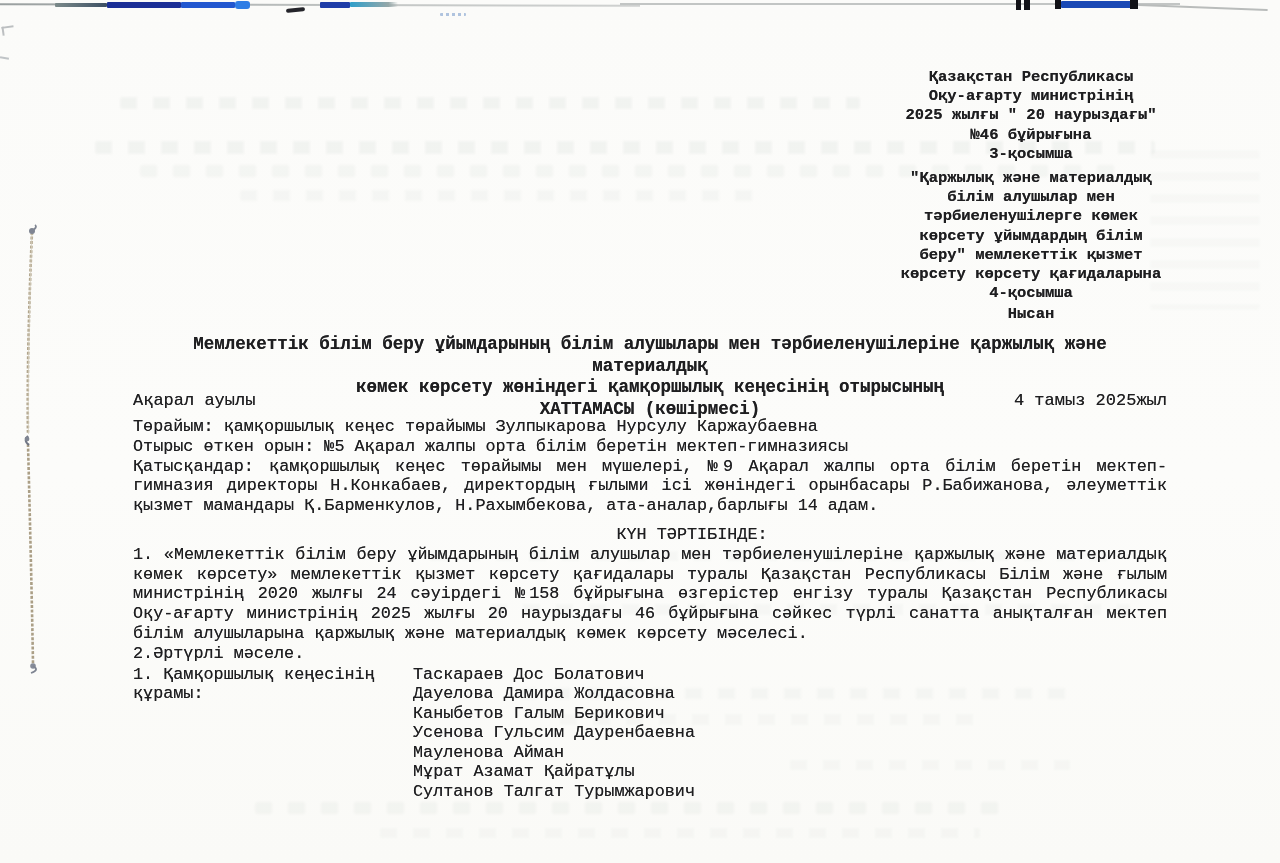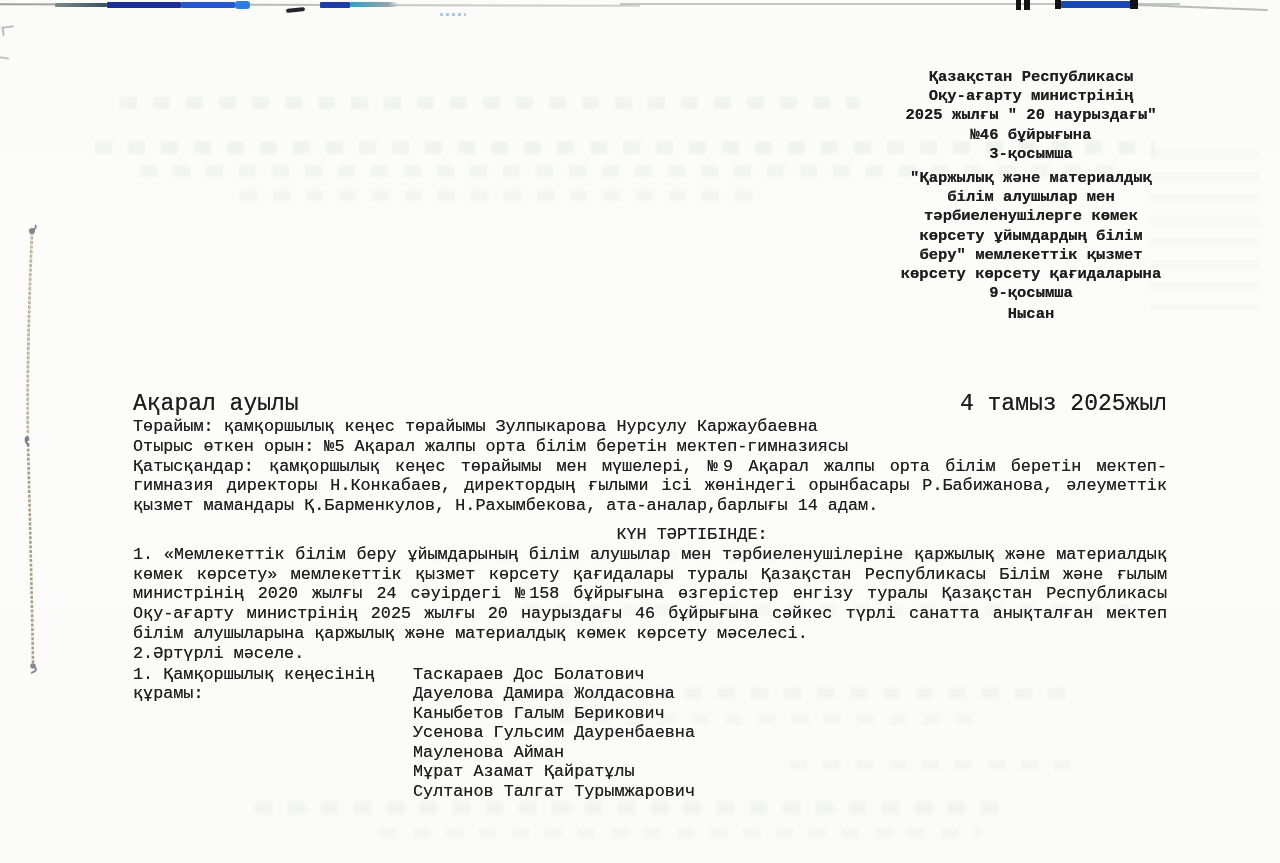--- a/index.html
+++ b/index.html
@@ -67,21 +67,21 @@
   
   .header-right { position:absolute; left:870px; top:68px; width:322px;
     text-align:center; font-weight:700; font-size:15.5px; line-height:19.2px; }
   .appendix-block { margin-top:5px; }
   .form-label { margin-top:2px; }
 
   .doc-title { position:absolute; left:133px; top:334px; width:1034px;
     text-align:center; font-weight:700; font-size:17.5px; line-height:21.6px; }
 
   .place-date { position:absolute; left:133px; top:391px; width:1034px;
-    display:flex; justify-content:space-between; font-size:23px; }
+    display:flex; justify-content:space-between; font-size:17px; }
 
   .doc-body { position:absolute; left:133px; top:417px; width:1034px;
     font-size:16.8px; line-height:19.8px; }
   .doc-body p { margin:0; }
   .justify { text-align:justify; }
   .agenda-heading { text-align:center; margin-top:9px; position:relative; left:42px; }
   .council-row { display:flex; margin-top:1px; }
   .council-label { flex:0 0 280px; }
   .council-members div { line-height:19.5px; }
 </style>
@@ -140,25 +140,30 @@
     <div>2025 жылғы " 20 наурыздағы"</div>
     <div>№46 бұйрығына</div>
     <div>3-қосымша</div>
     <div class="appendix-block">
       <div>"Қаржылық және материалдық</div>
       <div>білім алушылар мен</div>
       <div>тәрбиеленушілерге көмек</div>
       <div>көрсету ұйымдардың білім</div>
       <div>беру" мемлекеттік қызмет</div>
       <div>көрсету көрсету қағидаларына</div>
-      <div>9-қосымша</div>
+      <div>4-қосымша</div>
     </div>
     <div class="form-label">Нысан</div>
   </div>
 
+  <div class="doc-title txt">
+    <div>Мемлекеттік білім беру ұйымдарының білім алушылары мен тәрбиеленушілеріне қаржылық және материалдық</div>
+    <div>көмек көрсету жөніндегі қамқоршылық кеңесінің отырысының</div>
+    <div>ХАТТАМАСЫ (көшірмесі)</div>
+  </div>
 
   <div class="place-date txt">
     <span>Ақарал ауылы</span>
     <span>4 тамыз 2025жыл</span>
   </div>
 
   <div class="doc-body txt">
     <p>Төрайым: қамқоршылық кеңес төрайымы Зулпыкарова Нурсулу Каржаубаевна</p>
     <p>Отырыс өткен орын: №5 Ақарал жалпы орта білім беретін мектеп-гимназиясы</p>
     <p class="justify">Қатысқандар: қамқоршылық кеңес төрайымы мен мүшелері, №9 Ақарал жалпы орта білім беретін мектеп-гимназия директоры Н.Конкабаев, директордың ғылыми ісі жөніндегі орынбасары Р.Бабижанова, әлеуметтік қызмет мамандары Қ.Барменкулов, Н.Рахымбекова, ата-аналар,барлығы 14 адам.</p>

